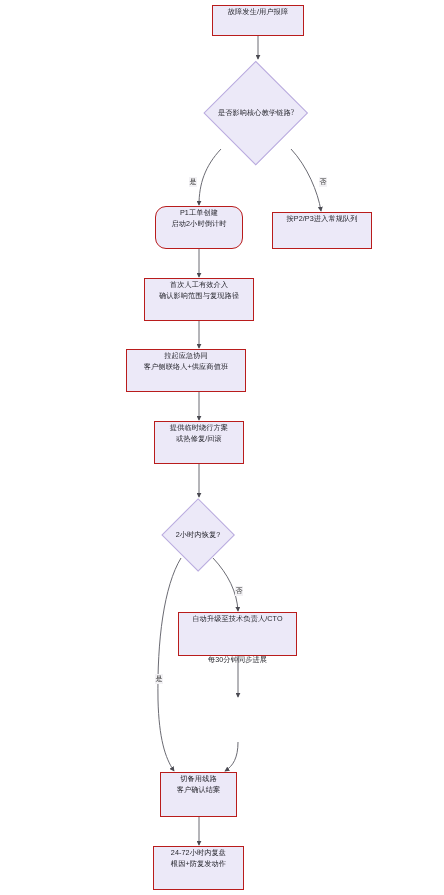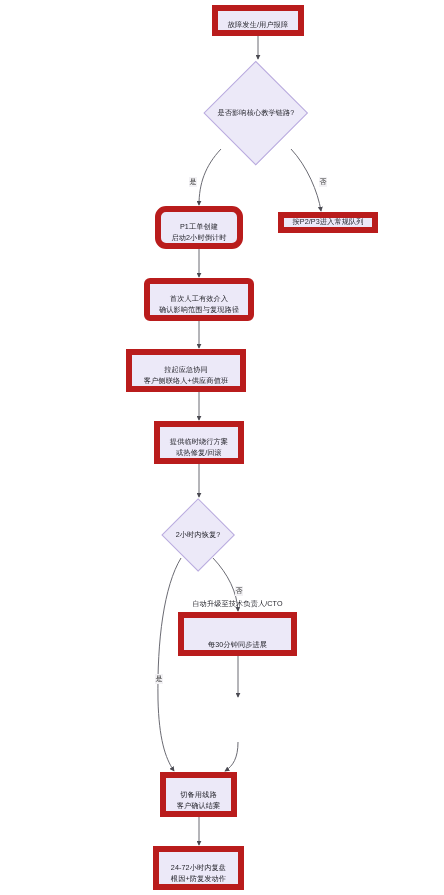--- a/index.html
+++ b/index.html
@@ -21,25 +21,25 @@
     position: absolute;
     left: 0;
     top: 0;
     width: 444px;
     height: 895px;
   }
   .node {
     position: absolute;
     box-sizing: border-box;
     background: #ece9f8;
-    border: 6px solid #b91c1c;
+    border: 1px solid #b91c1c;
     display: flex;
     flex-direction: column;
     align-items: center;
-    justify-content: flex-end;
+    justify-content: flex-start;
     text-align: center;
     color: #1f1f26;
     font-size: 7.2px;
     line-height: 1.55;
     letter-spacing: 0.1px;
     z-index: 2;
   }
   .node .line {
     display: block;
     white-space: nowrap;
@@ -102,35 +102,35 @@
       <path d="M 238 656 L 238 697"></path>
       <path d="M 238 742 C 238 758 233 766 225 771"></path>
       <path d="M 199 817 L 199 845"></path>
     </g>
   </svg>
 
   <div class="node" style="left:212px; top:5px; width:92px; height:31px;">
     <span class="line">故障发生/用户报障</span>
   </div>
 
-  <div class="diamond-wrap" style="left:204px; top:61px; width:104px; height:104px;">
+  <div class="diamond-wrap" style="left:204px; top:61px; width:104px; height:104px;font-family:Liberation Serif, serif;">
     <span class="diamond-shape" style="width:73.5px; height:73.5px; margin-left:-36.75px; margin-top:-36.75px; transform:rotate(45deg);"></span>
     <span class="diamond-label">是否影响核心教学链路?</span>
   </div>
 
   <div class="node" style="left:155px; top:206px; width:88px; height:43px;border-radius:11px;">
     <span class="line">P1工单创建</span>
     <span class="line">启动2小时倒计时</span>
   </div>
 
-  <div class="node" style="left:278px; top:212px; width:100px; height:21px;">
+  <div class="node" style="left:272px; top:212px; width:100px; height:37px;">
     <span class="line">按P2/P3进入常规队列</span>
   </div>
 
-  <div class="node" style="left:144px; top:278px; width:110px; height:43px;border-radius:6px;">
+  <div class="node" style="left:144px; top:278px; width:110px; height:43px;">
     <span class="line">首次人工有效介入</span>
     <span class="line">确认影响范围与复现路径</span>
   </div>
 
   <div class="node" style="left:126px; top:349px; width:120px; height:43px;">
     <span class="line">拉起应急协同</span>
     <span class="line">客户侧联络人+供应商值班</span>
   </div>
 
   <div class="node" style="left:154px; top:421px; width:90px; height:43px;">

